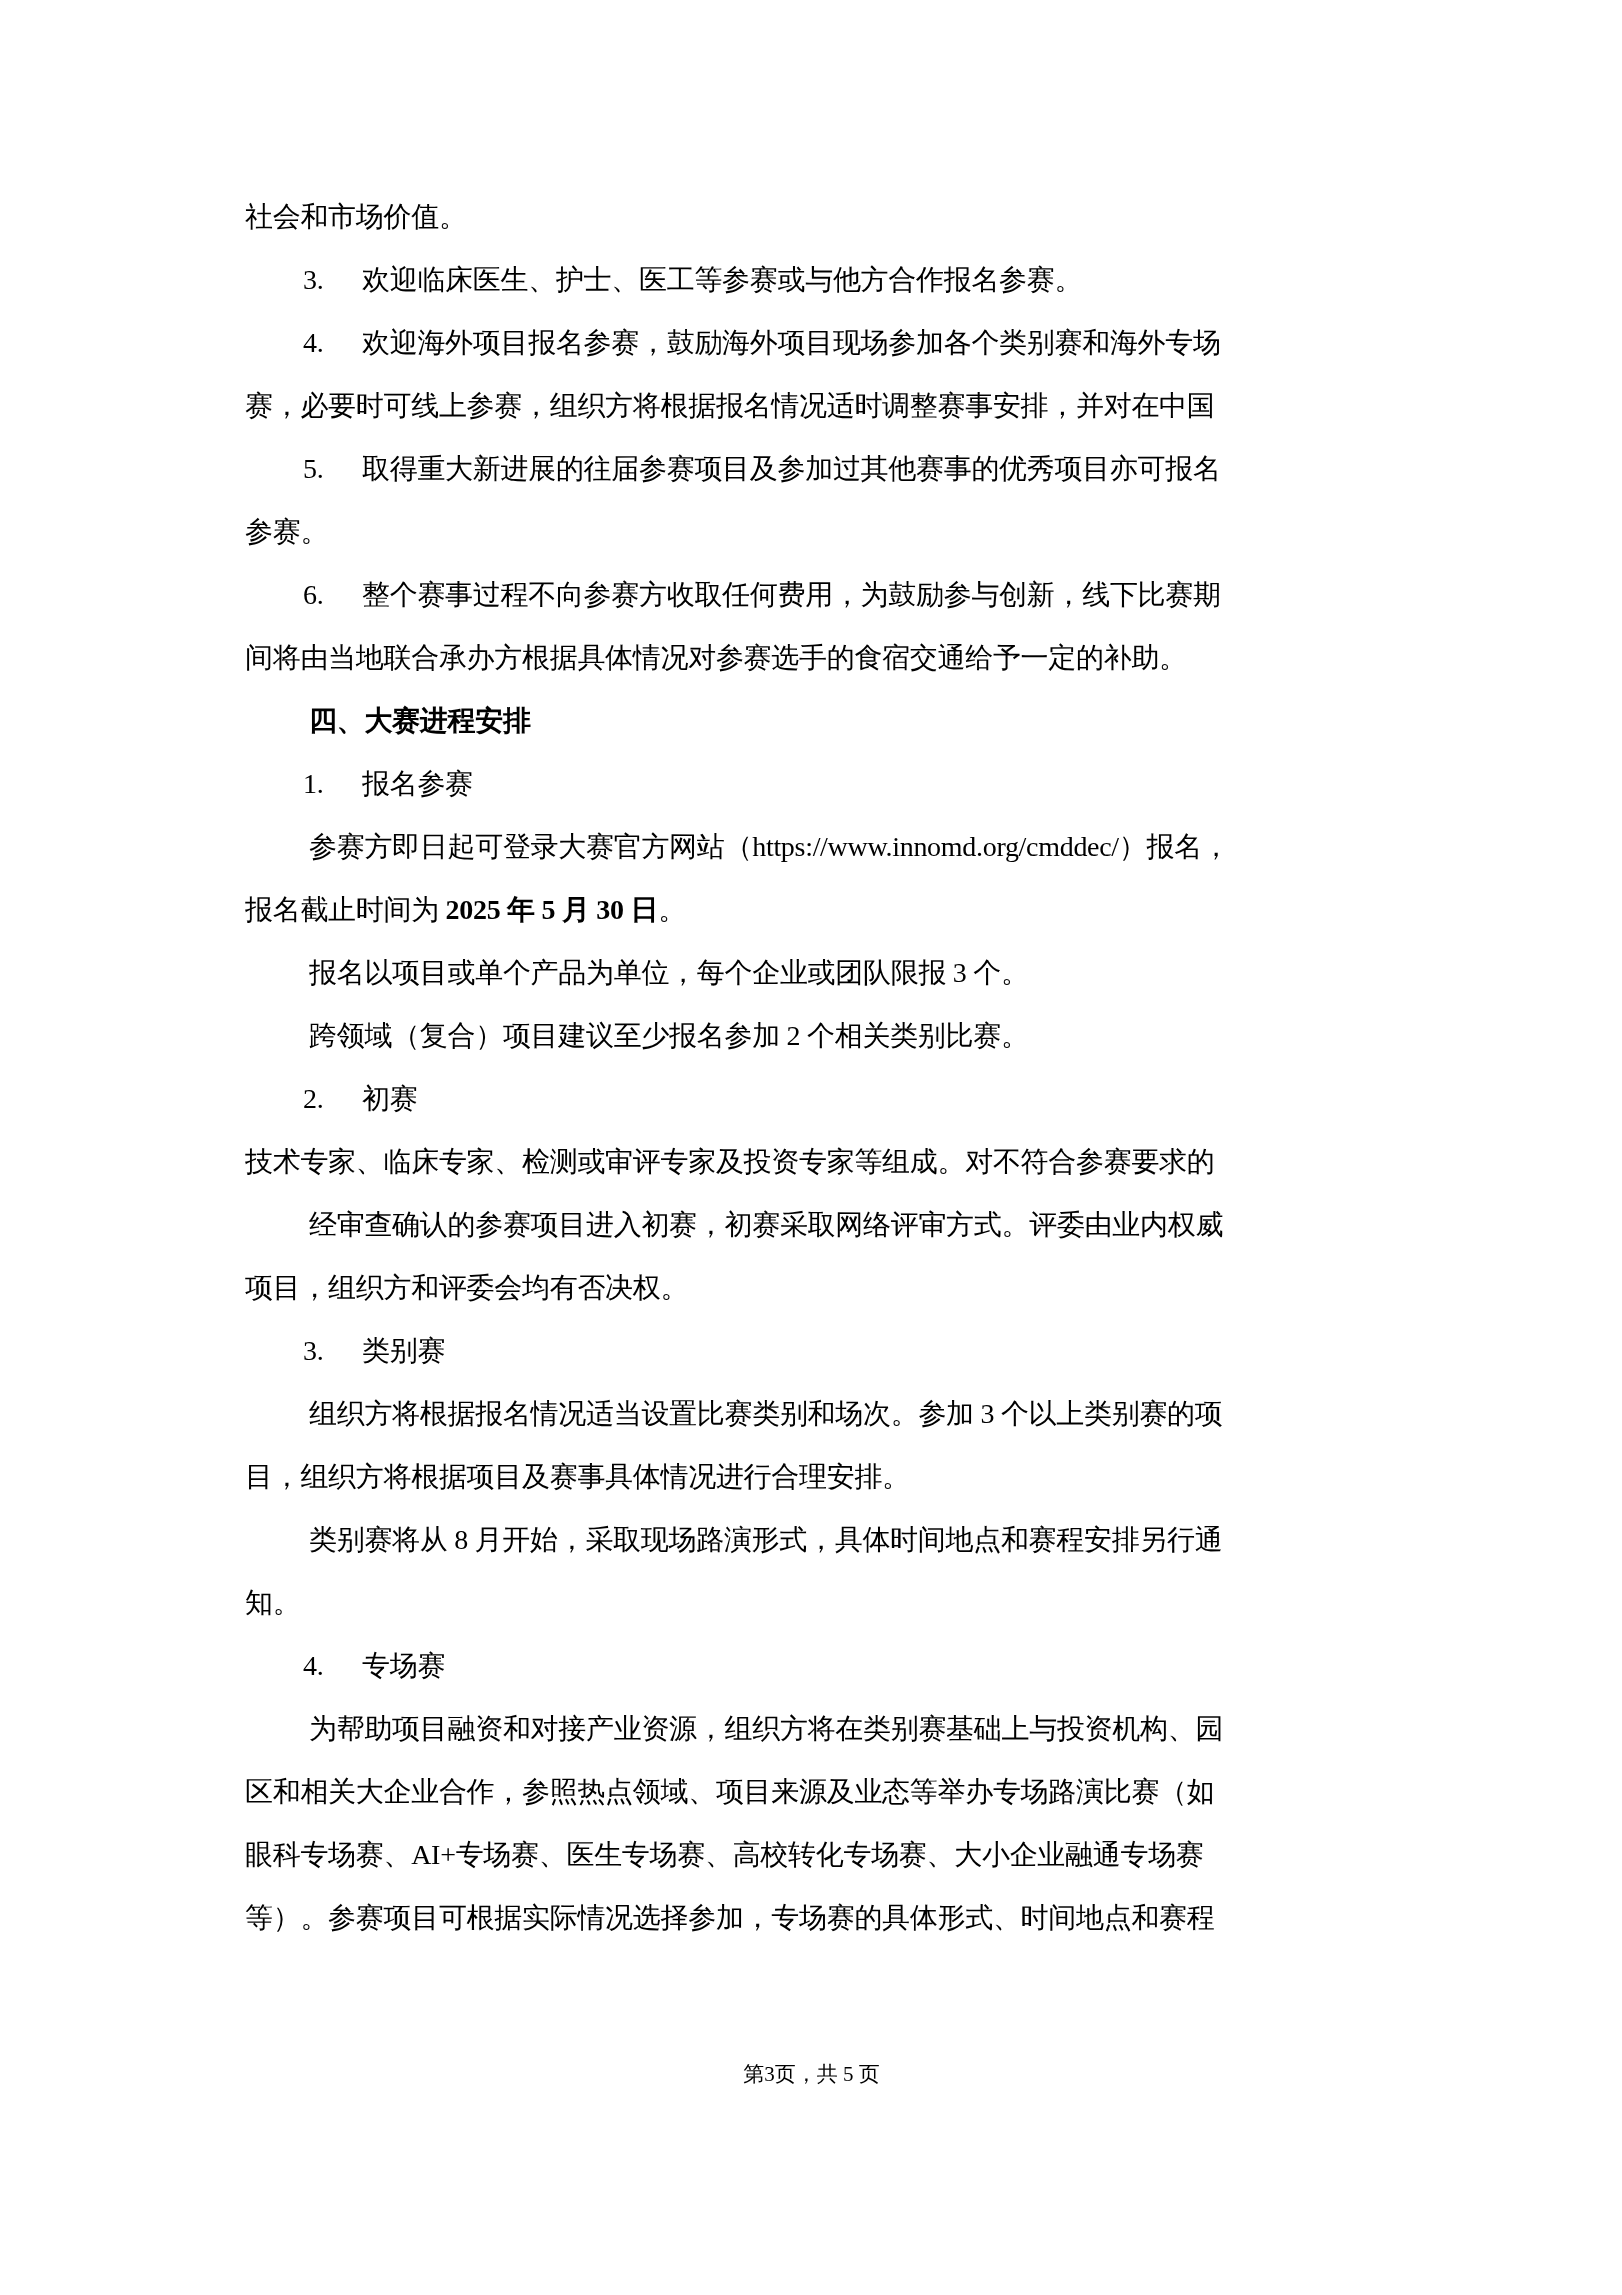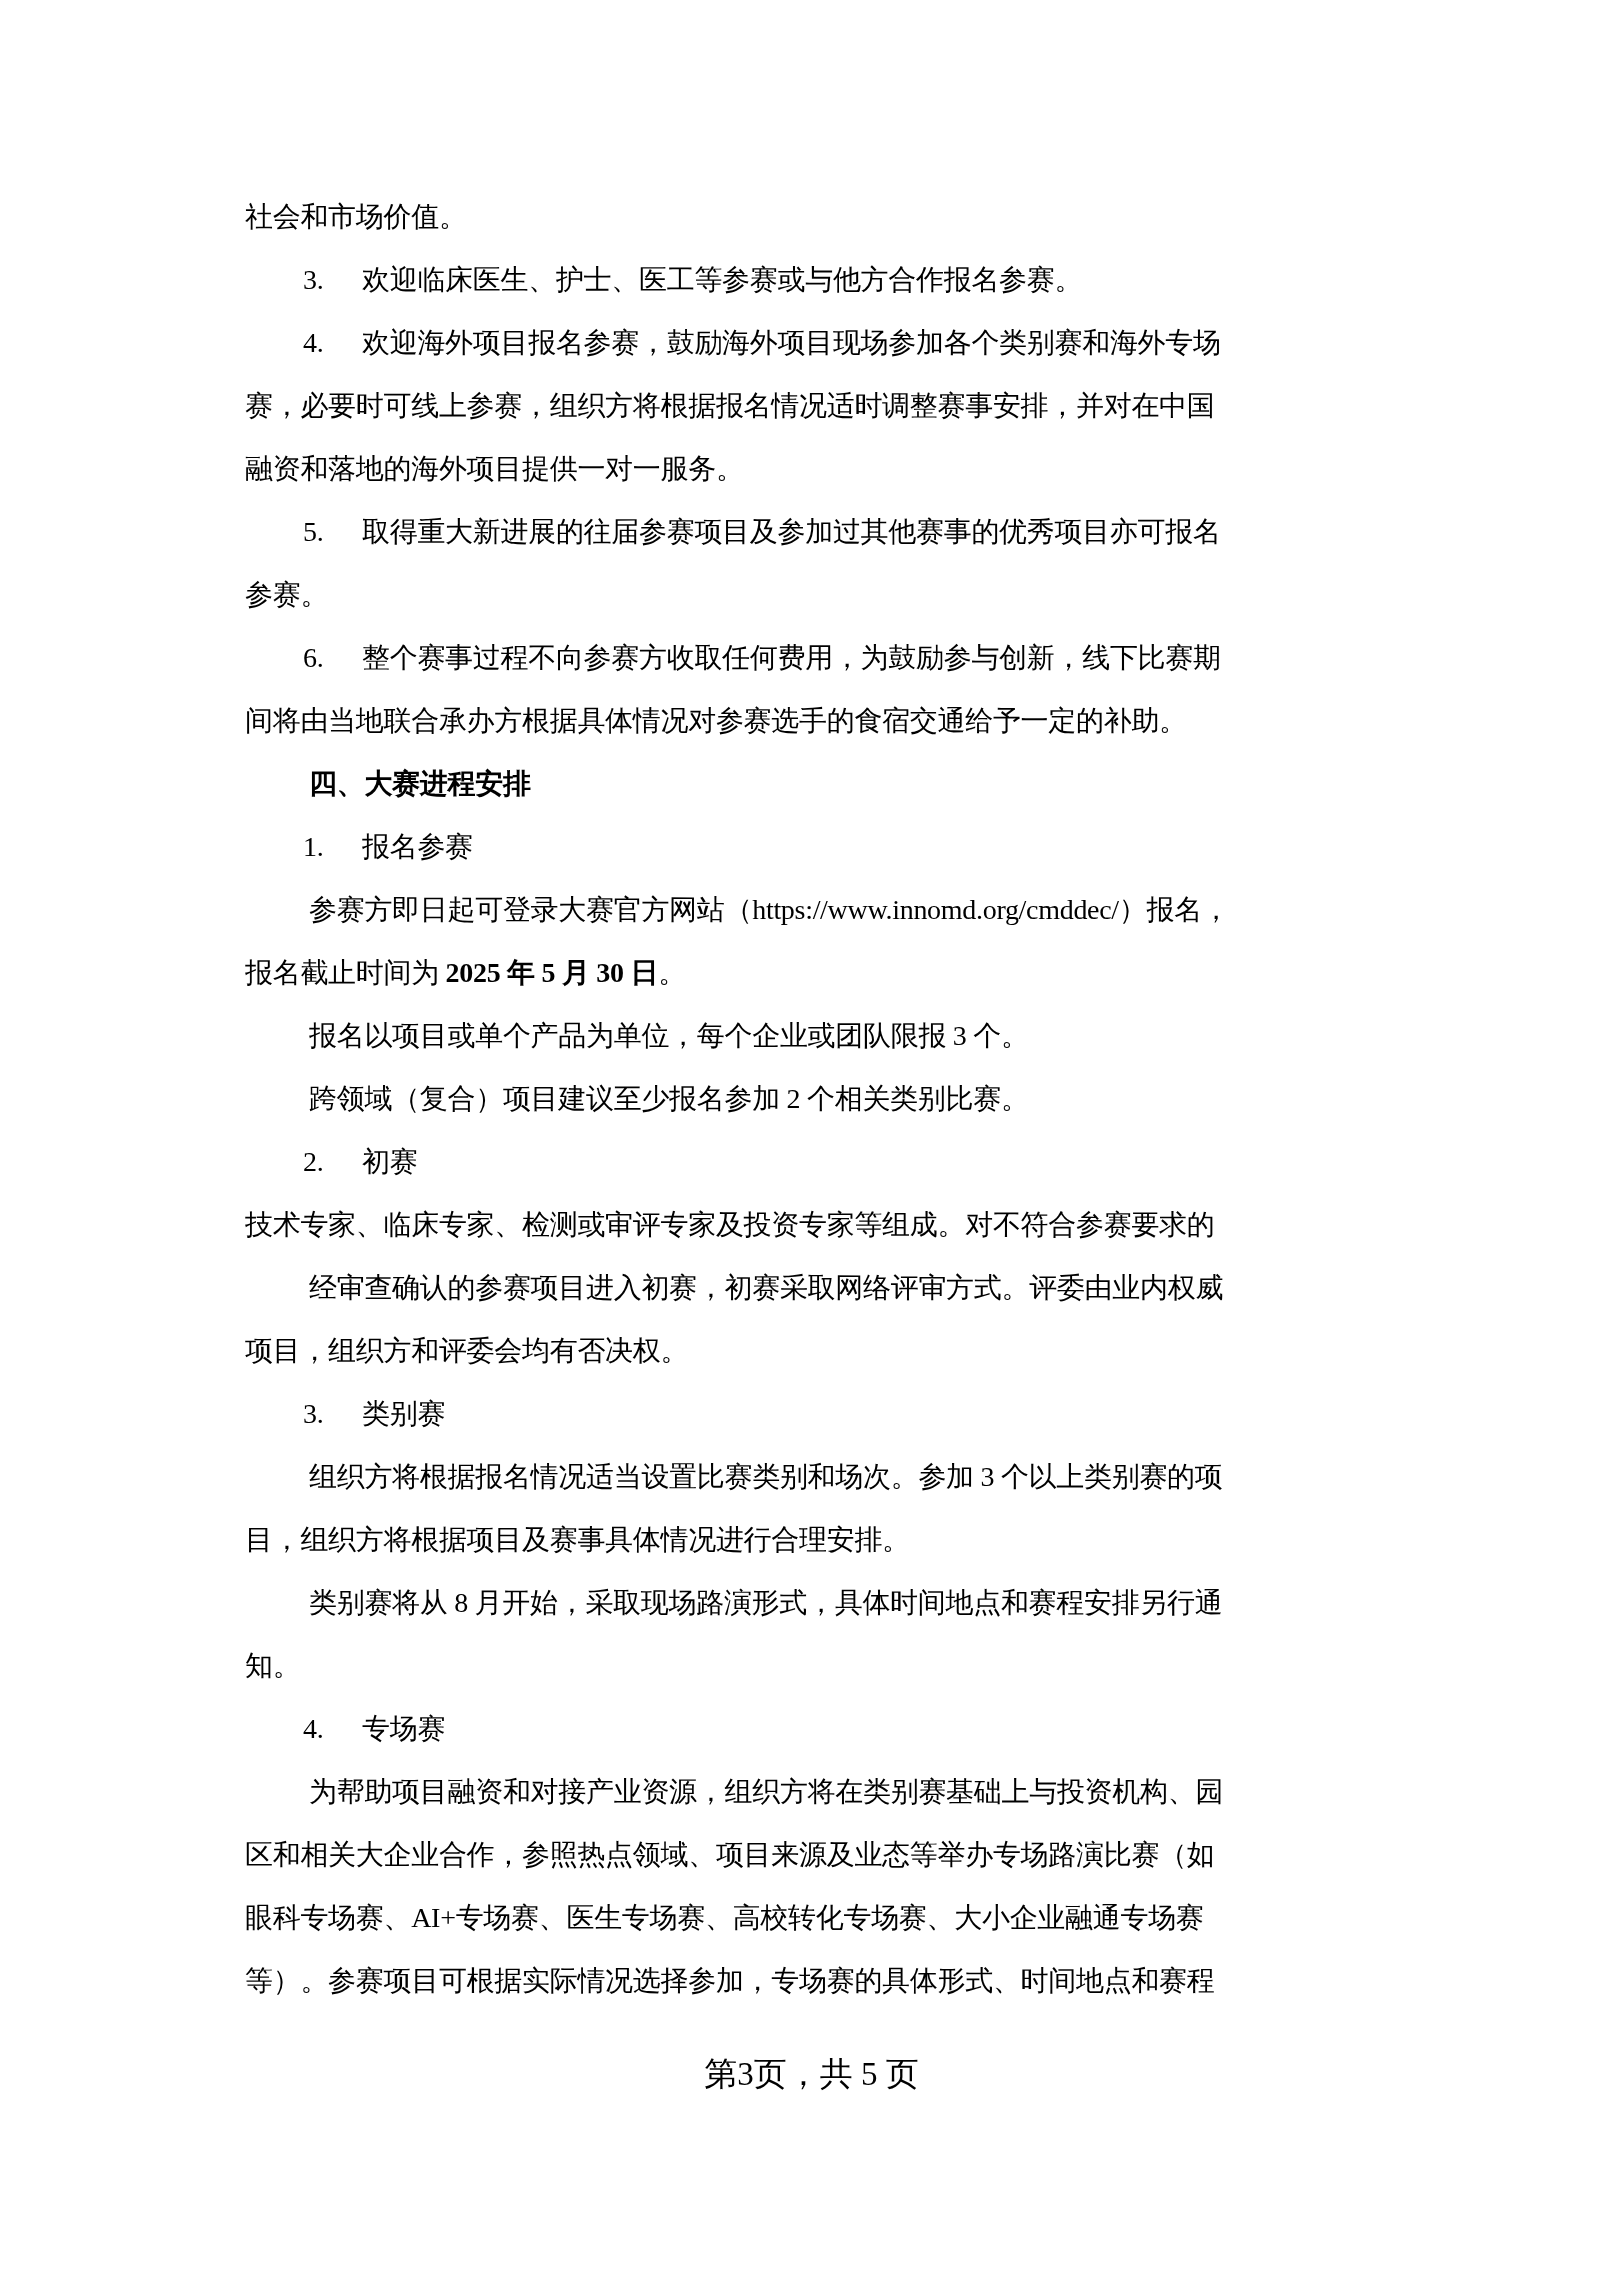--- a/index.html
+++ b/index.html
@@ -40,34 +40,33 @@
     display: inline-block;
     width: 59px;
   }
   .bold { font-weight: bold; margin-top: 32px; }
   .footer {
     position: absolute;
     top: 2059px;
     left: 0;
     width: 1623px;
     text-align: center;
-    font-size: 33px;
+    font-size: 21px;
     line-height: 30px;
   }
 </style>
 </head>
 <body>
 
 <div class="page">
   <div class="doc">
       <div class="line cont"><span>社会和市场价值。</span></div>
       <div class="line item"><span class="marker">3.</span><span>欢迎临床医生、护士、医工等参赛或与他方合作报名参赛。</span></div>
       <div class="line item"><span class="marker">4.</span><span>欢迎海外项目报名参赛，鼓励海外项目现场参加各个类别赛和海外专场</span></div>
       <div class="line cont"><span>赛，必要时可线上参赛，组织方将根据报名情况适时调整赛事安排，并对在中国</span></div>
-      <div class="line cont"><span>融资和落地的海外项目提供一对一服务。</span></div>
       <div class="line item"><span class="marker">5.</span><span>取得重大新进展的往届参赛项目及参加过其他赛事的优秀项目亦可报名</span></div>
       <div class="line cont"><span>参赛。</span></div>
       <div class="line item"><span class="marker">6.</span><span>整个赛事过程不向参赛方收取任何费用，为鼓励参与创新，线下比赛期</span></div>
       <div class="line cont"><span>间将由当地联合承办方根据具体情况对参赛选手的食宿交通给予一定的补助。</span></div>
       <div class="line heading"><span>四、大赛进程安排</span></div>
       <div class="line item"><span class="marker">1.</span><span>报名参赛</span></div>
       <div class="line para"><span>参赛方即日起可登录大赛官方网站（https://www.innomd.org/cmddec/）报名，</span></div>
       <div class="line cont"><span>报名截止时间为 </span><span class="bold">2025 年 5 月 30 日</span><span>。</span></div>
       <div class="line para"><span>报名以项目或单个产品为单位，每个企业或团队限报 3 个。</span></div>
       <div class="line para"><span>跨领域（复合）项目建议至少报名参加 2 个相关类别比赛。</span></div>

